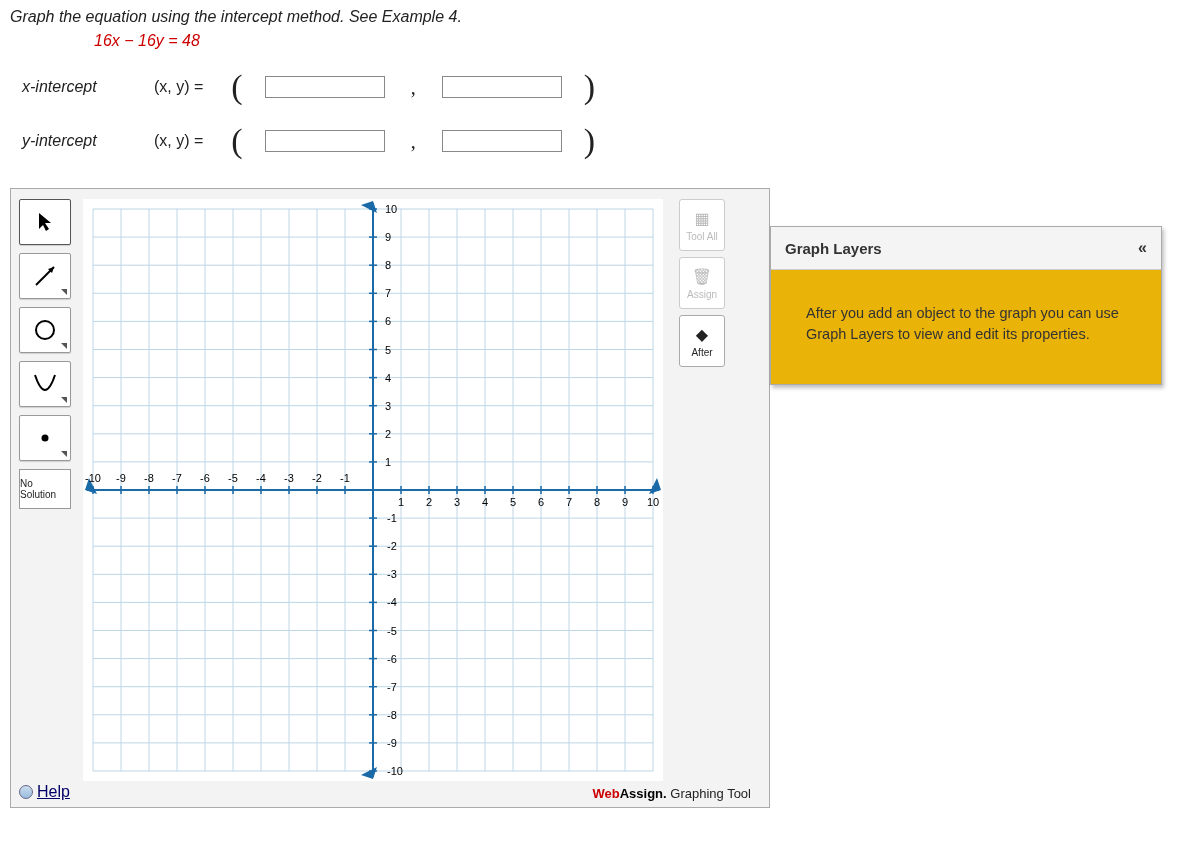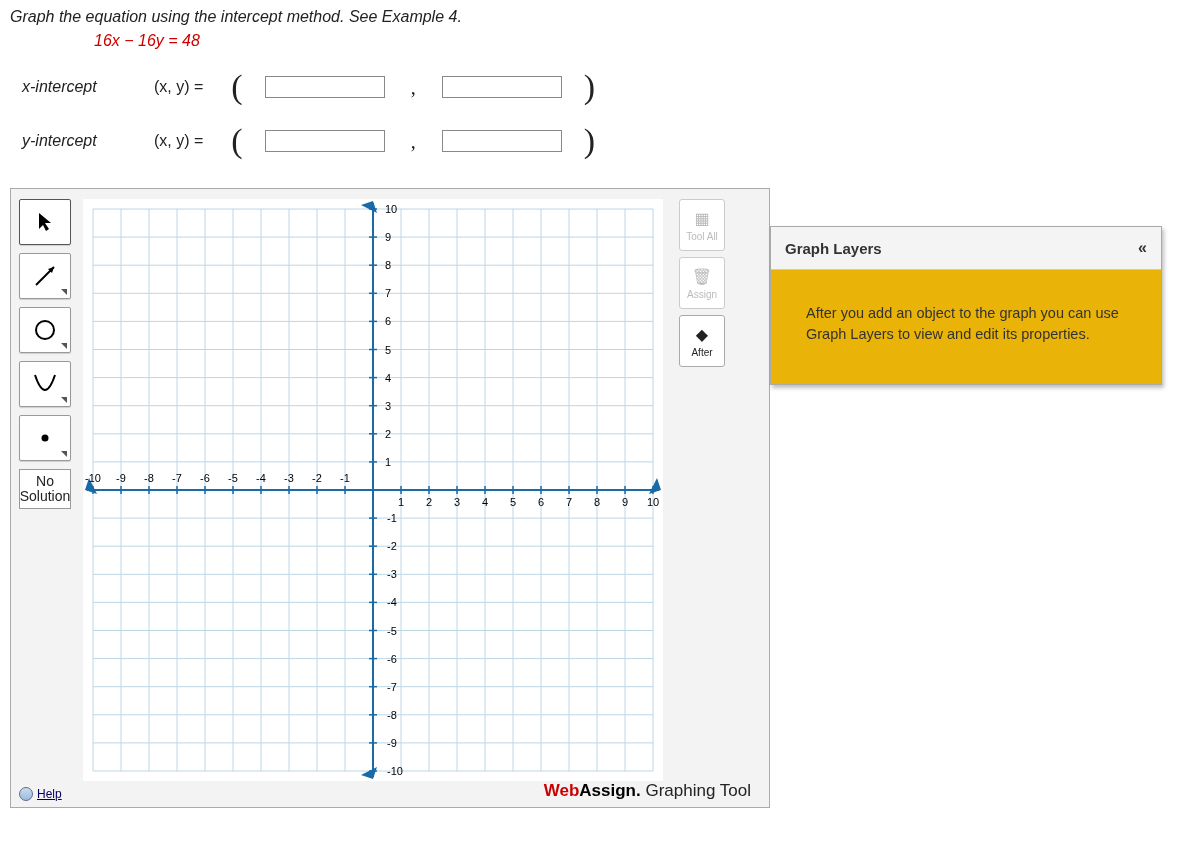--- a/index.html
+++ b/index.html
@@ -77,26 +77,26 @@
     position: relative;
     box-shadow: 0 1px 1px rgba(0,0,0,0.15);
   }
   .tbtn.sel { border-color:#555; }
   .tbtn .tri {
     position:absolute; right:3px; bottom:3px;
     width:0;height:0;border-left:6px solid transparent;border-top:6px solid #555;
   }
   .no-sol {
     width:52px;height:40px;background:#fff;border:1px solid #999;
-    font-size:14px;text-align:center;display:flex;align-items:center;justify-content:center;
+    font-size:10px;text-align:left;display:flex;align-items:center;justify-content:center;
     cursor:pointer;line-height:1.1;
   }
   .help-link {
     margin-top:auto;
-    font-size:12px;color:#006;cursor:pointer;
+    font-size:16px;color:#006;cursor:pointer;
     display:flex;align-items:center;gap:4px;text-decoration:underline;
   }
   .help-link::before{
     content:"";width:12px;height:12px;border:1px solid #668;border-radius:50%;
     background:linear-gradient(#cde,#9bd);
   }
   
   .canvas-area {
     width: 580px;
     height: 582px;
@@ -113,21 +113,21 @@
   .sbtn {
     width:46px;height:52px;background:#fff;border:1px solid #aaa;border-radius:3px;
     display:flex;flex-direction:column;align-items:center;justify-content:center;
     font-size:10px;cursor:pointer;gap:3px;
   }
   .sbtn.disabled { color:#bbb;border-color:#ccc;cursor:default;}
   .sbtn .ico{font-size:16px;}
   
   .footer-brand{
     position:absolute;right:18px;bottom:6px;
-    font-size:17px;text-align:right;
+    font-size:13px;text-align:right;
   }
   .footer-brand b{color:#c00;}
   
   
   .layers-panel{
     position:absolute;
     left:770px; top:226px;
     width:392px;
     background:#eab308;
     border:1px solid #aaa;

